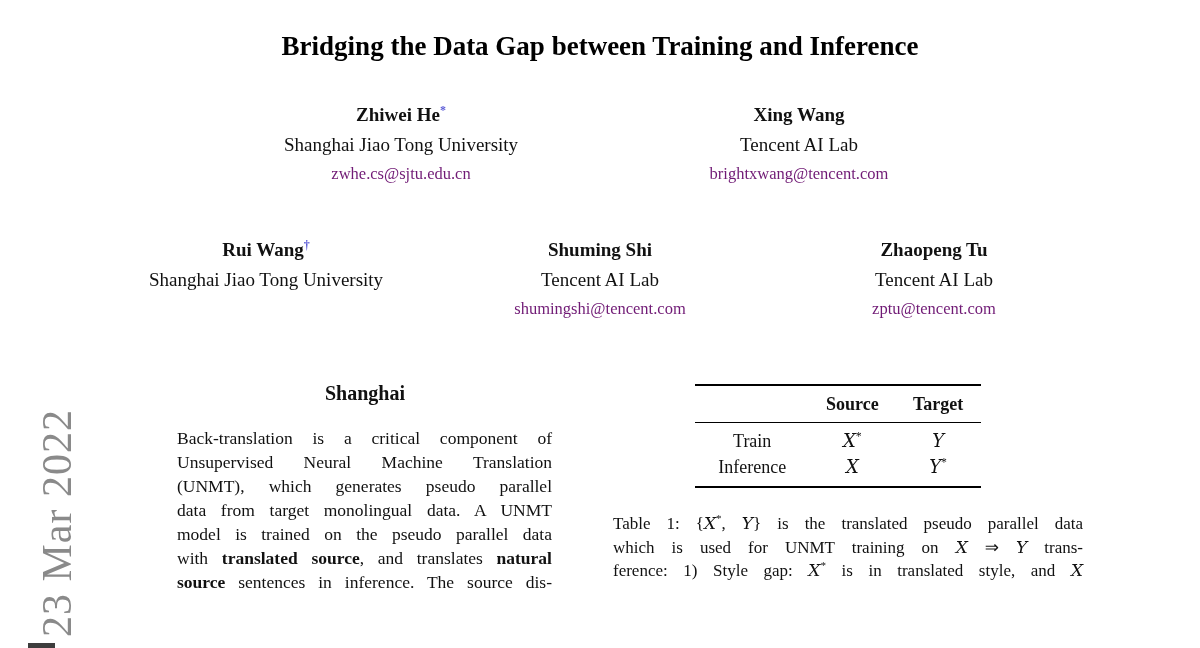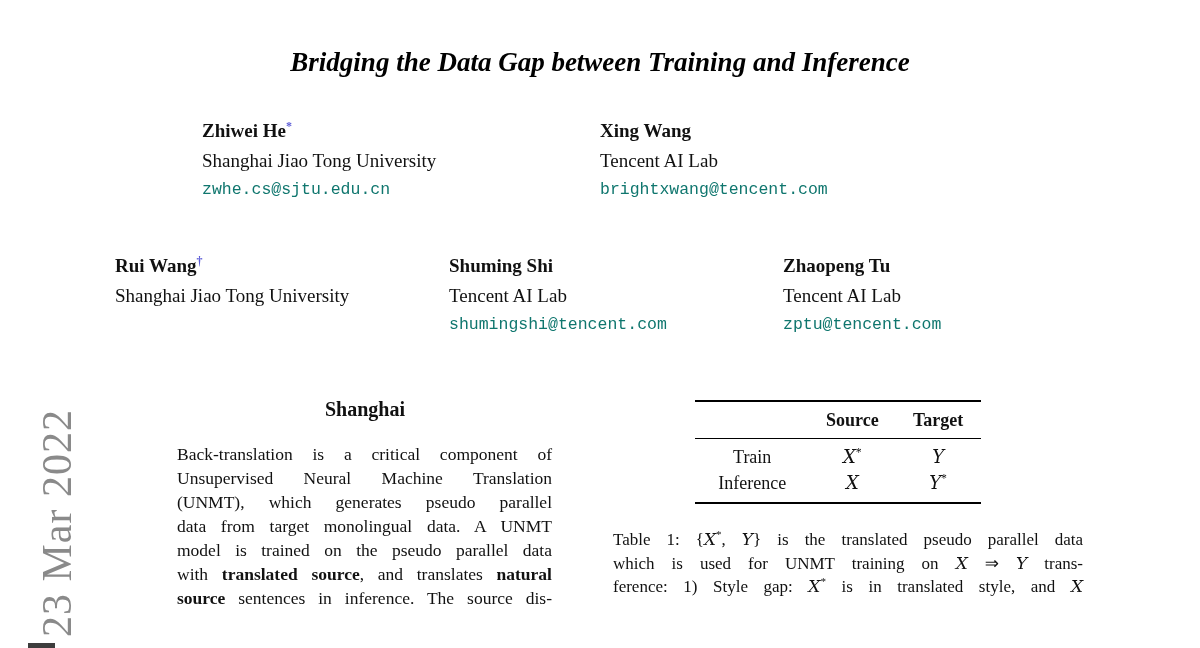--- a/index.html
+++ b/index.html
@@ -19,34 +19,34 @@
     font-size:42px; letter-spacing:1px;
     color:var(--watermark,#8a8a8a);
   }
   .watermark-clip {
     position:absolute; left:28px; top:643px; width:27px; height:6px;
     background:#3d3d3d;
   }
 
   
   .title {
-    margin:0; padding-top:46px;
+    margin:0; padding-top:30px;
     text-align:center; font-weight:bold;
-    font-size:27px; line-height:33px; color:#000;font-style:italic;
+    font-size:27px; line-height:33px; color:#000;
   }
 
   
-  .authors-row { display:flex; justify-content:center; text-align:left; }
+  .authors-row { display:flex; justify-content:center; text-align:center; }
   .row1 { margin-top:37px; }
   .row1 .author { width:398px; }
   .row2 { margin-top:47px;gap:32px; }
   .row2 .author { width:302px; }
   .a-name  { font-size:19px; font-weight:bold; line-height:30px; }
   .a-affil { font-size:19px; line-height:29px; }
-  .a-email { font-family:Liberation Mono, monospace; font-size:16.5px; line-height:29px; color:#0f766e; }
+  .a-email { font-family:Liberation Serif, serif; font-size:16.5px; line-height:29px; color:#701a75; }
   sup.mark { color:var(--footnote_mark,#5b5bd6); font-size:12px; line-height:0; }
 
   
   .content { display:flex; margin-top:59px; padding-left:150px; }
   .col-left { width:430px; }
   .col-right { width:470px; margin-left:33px; }
 
   .abs-head { text-align:center; font-size:20px; font-weight:bold; }
   .abs-body { margin-top:21px; padding-left:27px; width:375px; font-size:17.5px; }
   .abs-body .jline { line-height:24px; text-align:justify; text-align-last:justify; }

